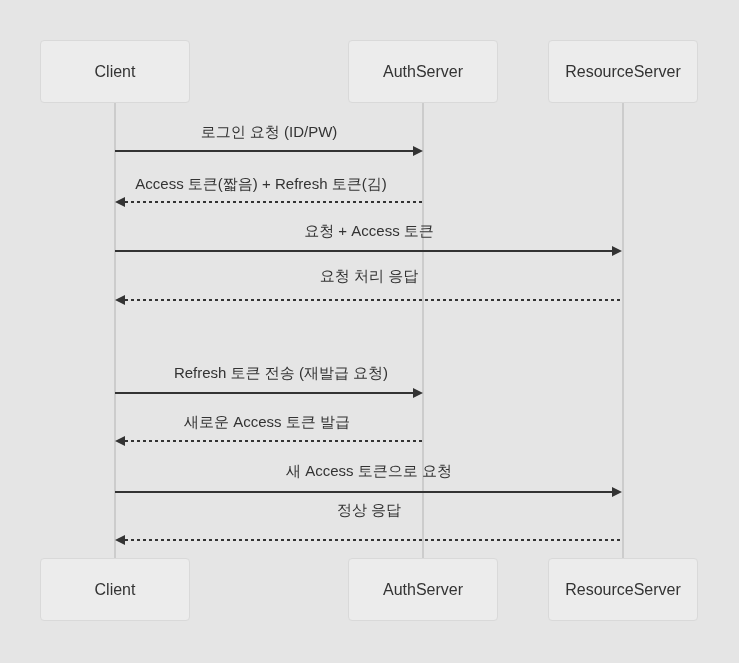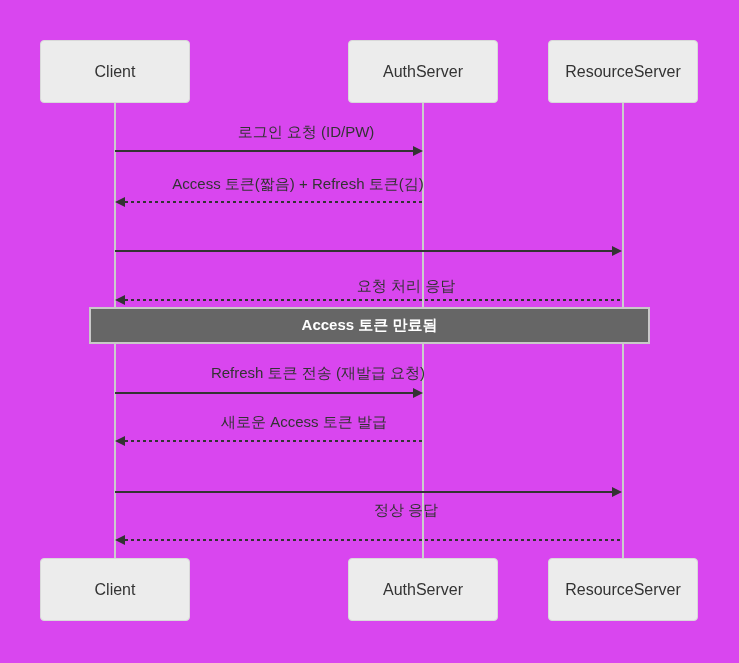--- a/index.html
+++ b/index.html
@@ -1,20 +1,20 @@
 <!DOCTYPE html>
 <html><head>
 <meta charset="utf-8">
 <style>
   html, body { margin: 0; padding: 0; background: #ffffff; }
   .canvas {
     position: relative;
     width: 739px;
     height: 663px;
-    background: #d946ef;
+    background: #e5e5e5;
     font-family: "Liberation Sans", "DejaVu Sans", sans-serif;
     overflow: hidden;
   }
   .actor {
     position: absolute;
     width: 150px;
     height: 63px;
     box-sizing: border-box;
     background: #ececec;
     border: 1px solid #d9d9d9;
@@ -32,21 +32,20 @@
     width: 2px;
     background: #cccccc;
   }
   .msg-label {
     position: absolute;
     font-size: 15px;
     line-height: 20px;
     color: #333333;
     text-align: center;
     white-space: nowrap;
-    padding-left: 37px;
   }
   .line-solid {
     position: absolute;
     height: 2px;
     background: #333333;
   }
   .line-dotted {
     position: absolute;
     height: 2px;
     background: repeating-linear-gradient(90deg, #333333 0 3px, transparent 3px 6px);
@@ -102,39 +101,38 @@
   </div>
 
   <div class="msg-label" style="left:115px; top:122px; width:308px">로그인 요청 (ID/PW)</div>
   <div class="line-solid" style="left:115px; top:150px; width:299px"></div>
   <div class="arrow-right" style="left:413px; top:146px"></div>
 
   <div class="msg-label" style="left:115px; top:174px; width:292px">Access 토큰(짧음) + Refresh 토큰(김)</div>
   <div class="line-dotted" style="left:125px; top:201px; width:298px"></div>
   <div class="arrow-left" style="left:115px; top:197px"></div>
 
+  <div class="msg-label" style="left:115px; top:221px; width:508px">요청 + Access 토큰</div>
   <div class="line-solid" style="left:115px; top:250px; width:498px"></div>
   <div class="arrow-right" style="left:612px; top:246px"></div>
 
-  <div class="msg-label" style="left:115px; top:276px; width:508px">요청 처리 응답</div>
+  <div class="msg-label" style="left:115px; top:266px; width:508px">요청 처리 응답</div>
   <div class="line-dotted" style="left:125px; top:299px; width:497px"></div>
   <div class="arrow-left" style="left:115px; top:295px"></div>
 
-  <div class="note">
-    <span>Access 토큰 만료됨</span>
-  </div>
 
   <div class="msg-label" style="left:115px; top:363px; width:332px">Refresh 토큰 전송 (재발급 요청)</div>
   <div class="line-solid" style="left:115px; top:392px; width:299px"></div>
   <div class="arrow-right" style="left:413px; top:388px"></div>
 
   <div class="msg-label" style="left:113px; top:412px; width:308px">새로운 Access 토큰 발급</div>
   <div class="line-dotted" style="left:125px; top:440px; width:298px"></div>
   <div class="arrow-left" style="left:115px; top:436px"></div>
 
+  <div class="msg-label" style="left:115px; top:461px; width:508px">새 Access 토큰으로 요청</div>
   <div class="line-solid" style="left:115px; top:491px; width:498px"></div>
   <div class="arrow-right" style="left:612px; top:487px"></div>
 
   <div class="msg-label" style="left:115px; top:500px; width:508px">정상 응답</div>
   <div class="line-dotted" style="left:125px; top:539px; width:497px"></div>
   <div class="arrow-left" style="left:115px; top:535px"></div>
 
   <div class="actor" style="left:40px; top:558px">
     <span>Client</span>
   </div>

